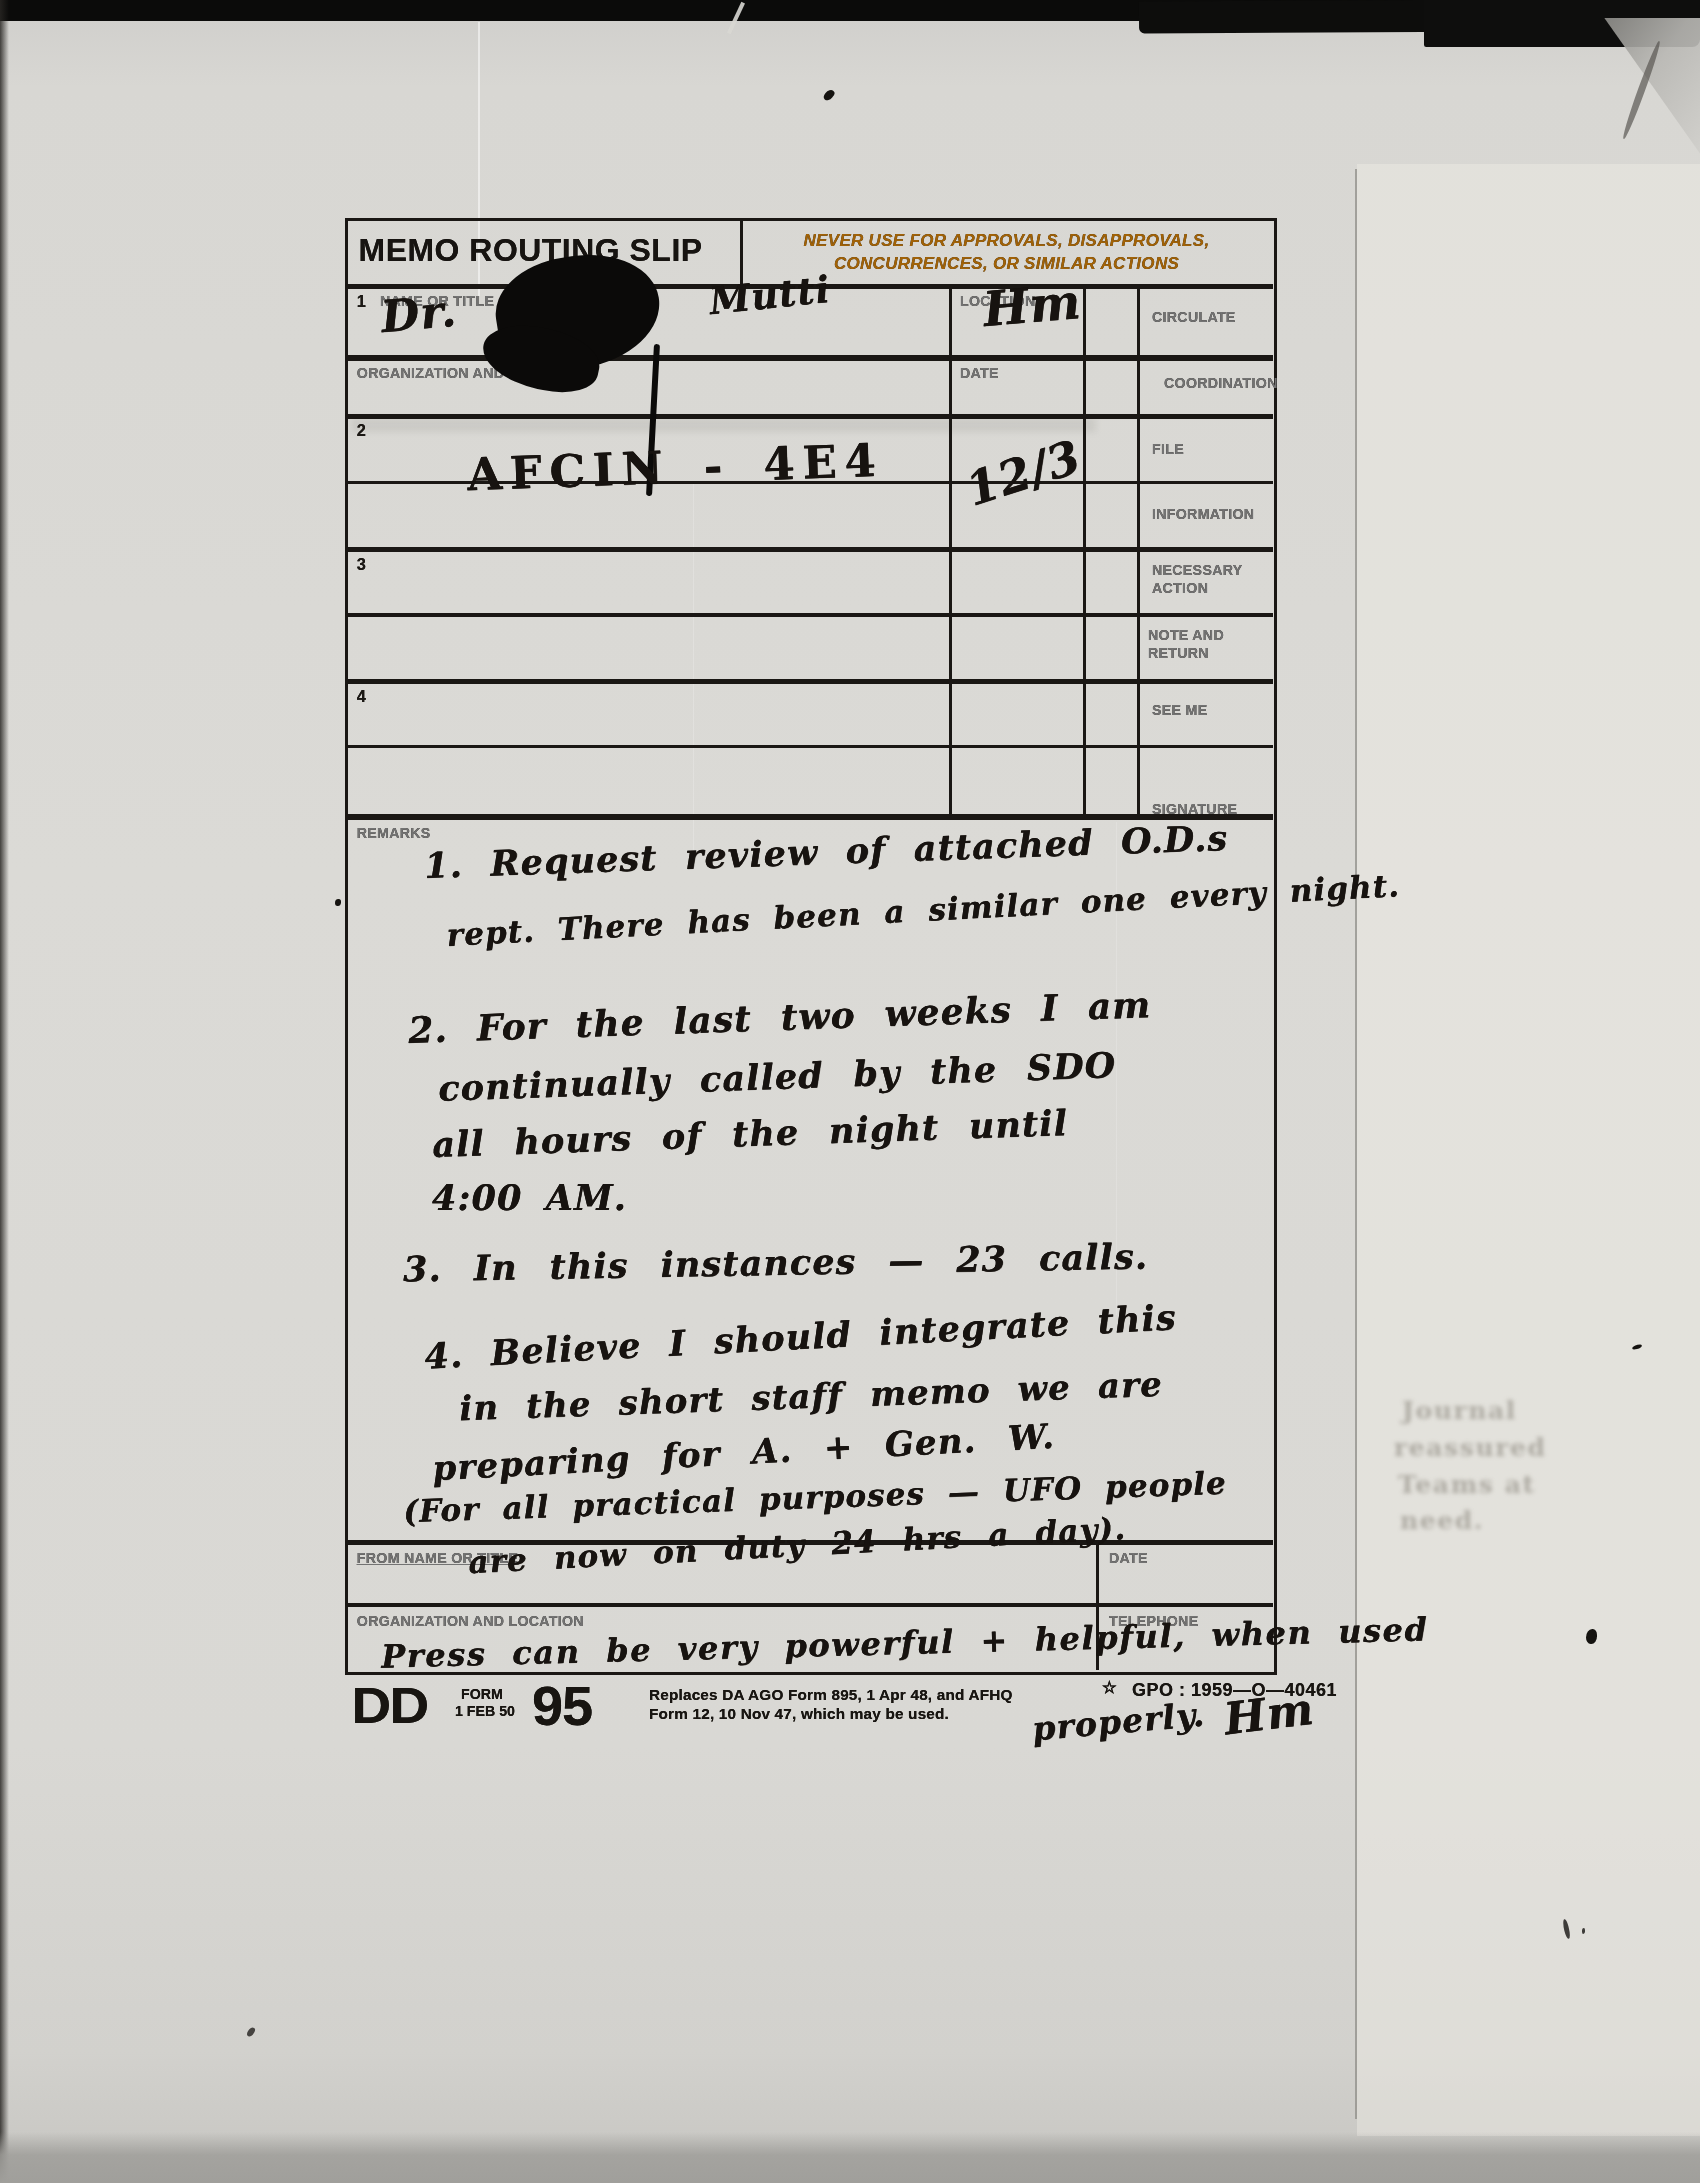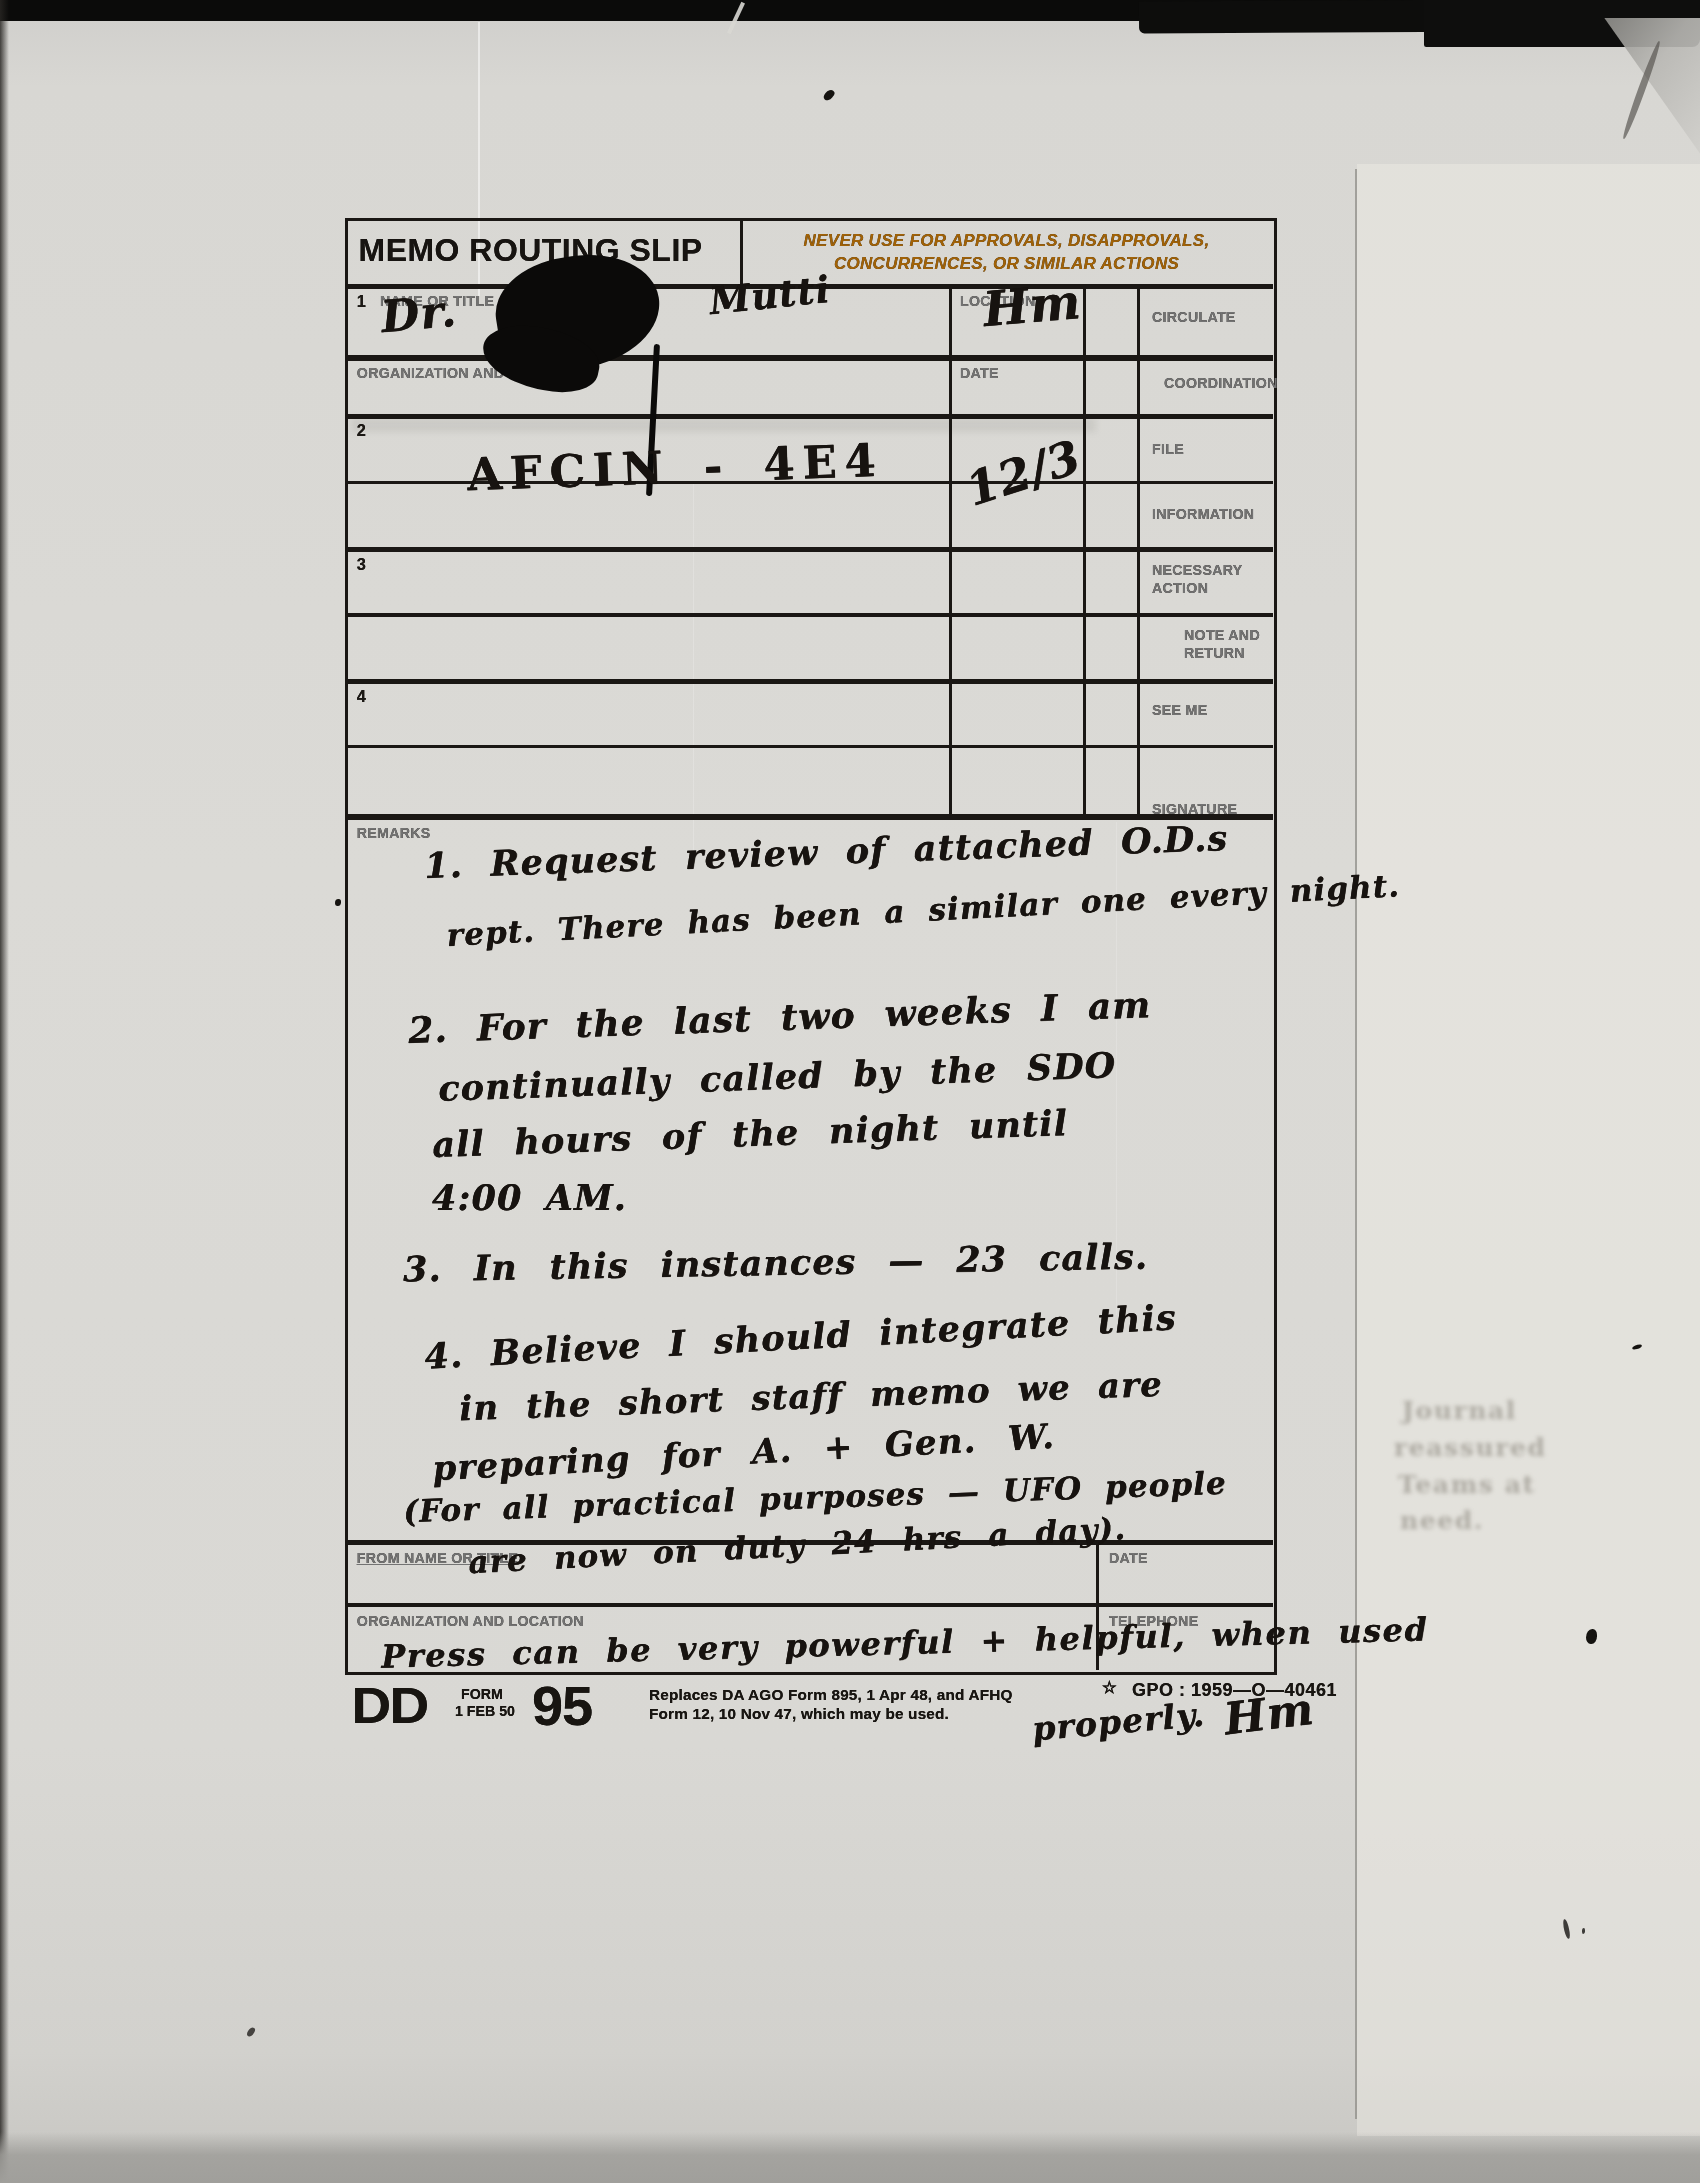--- a/index.html
+++ b/index.html
@@ -104,21 +104,21 @@
     <div class="lbl" style="left:612px;top:144px;">DATE</div>
     <div class="num" style="left:8.8px;top:200px;">2</div>
     <div class="num" style="left:8.8px;top:334px;">3</div>
     <div class="num" style="left:8.8px;top:466px;">4</div>
 
     <div class="lbl action" style="left:804px;top:88px;">CIRCULATE</div>
     <div class="lbl action" style="left:804px;top:154px;margin-left:12px;">COORDINATION</div>
     <div class="lbl action" style="left:804px;top:220px;">FILE</div>
     <div class="lbl action" style="left:804px;top:285px;">INFORMATION</div>
     <div class="lbl action" style="left:804px;top:341px;width:93px;">NECESSARY ACTION</div>
-    <div class="lbl action" style="left:836px;top:406px;width:93px;">NOTE AND RETURN</div>
+    <div class="lbl action" style="left:800px;top:406px;width:93px;">NOTE AND RETURN</div>
     <div class="lbl action" style="left:804px;top:481px;">SEE ME</div>
     <div class="lbl action" style="left:804px;top:580px;">SIGNATURE</div>
 
     <div class="lbl" style="left:8.8px;top:604px;">REMARKS</div>
     <div class="lbl" style="left:8.8px;top:1329px;text-decoration:underline;">FROM NAME OR TITLE</div>
     <div class="lbl" style="left:761px;top:1329px;">DATE</div>
     <div class="lbl" style="left:8.8px;top:1392px;">ORGANIZATION AND LOCATION</div>
     <div class="lbl" style="left:761px;top:1392px;">TELEPHONE</div>
   </div>
 

